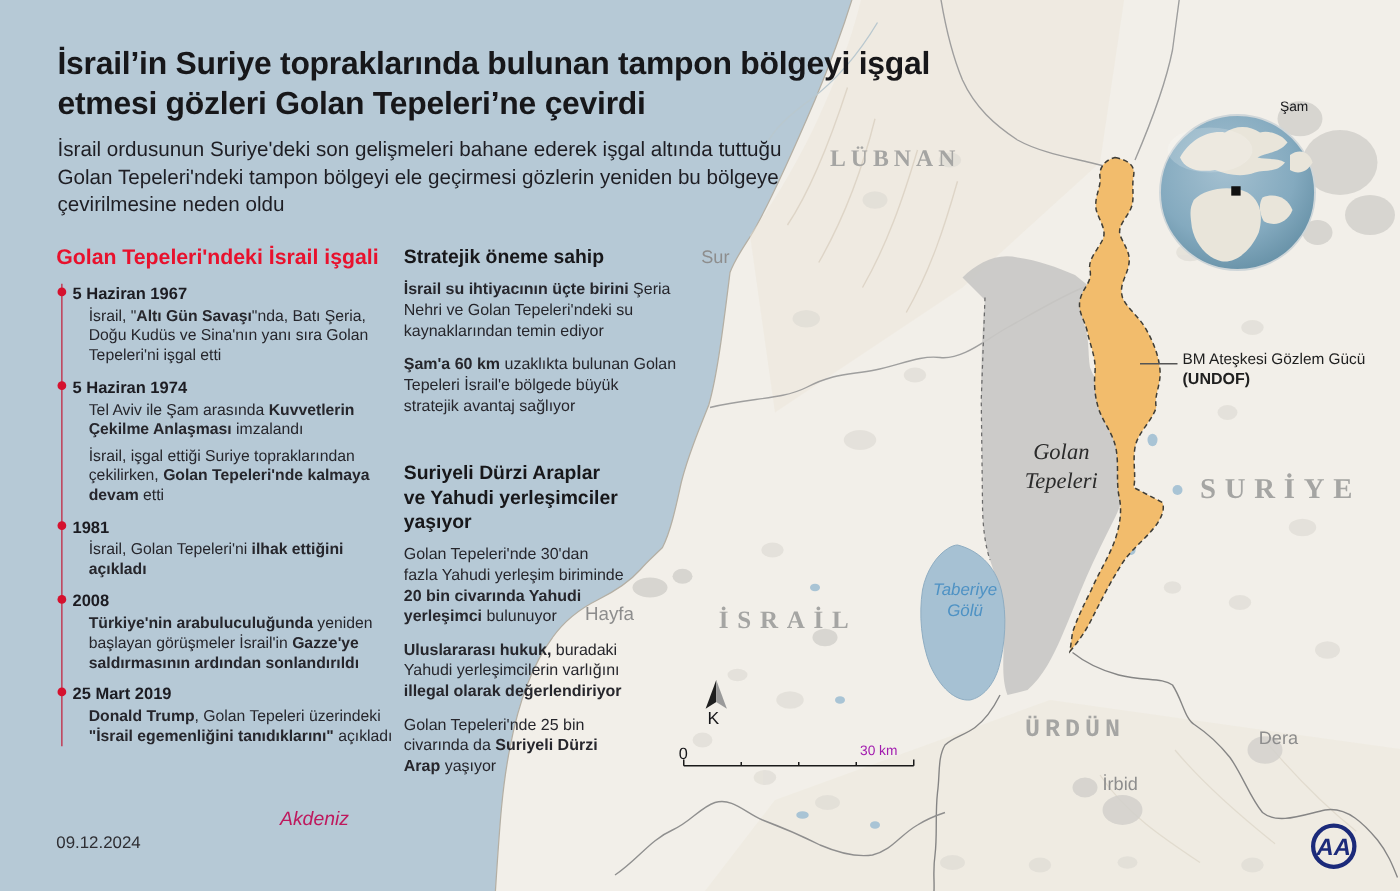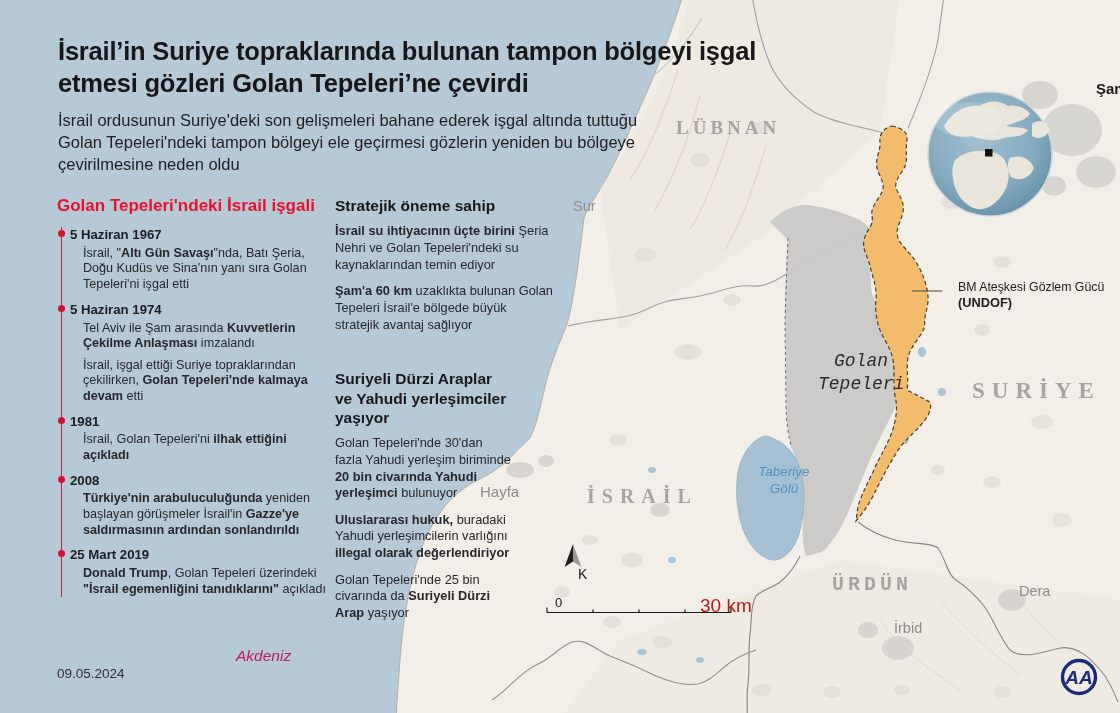--- a/index.html
+++ b/index.html
@@ -1,19 +1,19 @@
 <!DOCTYPE html>
 <html><head>
 <meta charset="utf-8">
 <style>
   html,body{margin:0;padding:0;}
   body{width:1120px;height:713px;overflow:hidden;font-family:"Liberation Sans",sans-serif;}
   .stage{position:relative;width:1120px;height:713px;background:#b6c9d6;overflow:hidden;}
   .stage svg.map{position:absolute;left:0;top:0;}
-  .abs{position:absolute;margin-left:12px;}
+  .abs{position:absolute;}
   
   .title{left:46px;top:36px;width:720px;font-size:25.5px;font-weight:bold;line-height:1.24;color:#17171a;letter-spacing:-0.2px;}
   .subtitle{left:46px;top:110px;width:608px;font-size:16.5px;line-height:1.32;color:#1e1e24;}
   
   .col-left{left:45px;top:196px;width:270px;}
   .tl-heading{font-size:17px;font-weight:bold;color:#e8112d;margin:0 0 11px 0;}
   .tl{border-left:1.5px solid #c2203d;margin-left:4px;padding-left:8px;}
   .tl-entry{margin-bottom:9px;position:relative;}
   .tl-date{font-size:13.2px;font-weight:bold;color:#1c1c22;position:relative;line-height:1.2;}
   .tl-dot{position:absolute;left:-12.5px;top:3px;width:7px;height:7px;border-radius:50%;background:#d5112e;}
@@ -28,30 +28,30 @@
   .country{font-family:"Liberation Serif",serif;font-weight:bold;color:#a5a5a3;}
   .lub{left:664px;top:117px;font-size:19px;letter-spacing:4px;}
   .sur-c{left:960px;top:378px;font-size:23px;letter-spacing:7px;}
   .isr{left:575px;top:485px;font-size:20px;letter-spacing:7px;}
   .urd{left:820px;top:573px;font-size:20px;letter-spacing:4px;font-family:Liberation Mono, monospace;}
   .city{font-size:14.5px;color:#8d8d8d;}
   .c-sur{left:561px;top:198px;}
   .c-hayfa{left:468px;top:483px;font-size:15px;}
   .c-dera{left:1007px;top:583px;text-align:center;}
   .c-irbid{left:882px;top:620px;}
-  .c-sam{left:1084px;top:80px;font-size:15px;font-weight:bold;color:#17171a;}
+  .c-sam{left:1024px;top:80px;font-size:11px;font-weight:normal;color:#17171a;}
   .water{font-style:italic;color:#be185d;}
   .akdeniz{left:224px;top:647px;font-size:15.5px;}
   .taberiye{left:735px;top:464px;width:74px;text-align:center;font-size:13.5px;line-height:1.25;color:#4e92c4;}
-  .golan-lbl{left:806px;top:350px;width:86px;text-align:center;font-family:Liberation Mono, monospace;font-style:italic;font-size:18px;line-height:1.25;color:#2b2b2b;}
+  .golan-lbl{left:806px;top:350px;width:86px;text-align:center;font-family:Liberation Serif, serif;font-style:italic;font-size:18px;line-height:1.25;color:#2b2b2b;}
   .callout{left:946px;top:280px;width:150px;font-size:12.3px;line-height:1.25;color:#202020;}
   .callout .l2{font-weight:bold;font-size:12.8px;}
   .k-lbl{left:566px;top:566px;font-size:14px;color:#17171a;}
   .scale-0{left:543px;top:595px;font-size:13px;color:#17171a;}
-  .scale-30{left:688px;top:595px;font-size:19px;color:#b91c1c;}
+  .scale-30{left:688px;top:595px;font-size:11px;color:#a21caf;}
   .footer-date{left:45px;top:666px;font-size:13.5px;color:#2e2e33;}
   .aa{left:1046px;top:656px;text-align:right;}
   b{font-weight:bold;}
 </style>
 </head>
 <body>
 
 <div class="stage">
 
   <svg class="map" width="1120" height="713" viewBox="0 0 1120 713">
@@ -263,21 +263,21 @@
 
   <div class="abs callout">
     <div>BM Ateşkesi Gözlem Gücü</div>
     <div class="l2">(UNDOF)</div>
   </div>
 
   <div class="abs k-lbl">K</div>
   <div class="abs scale-0">0</div>
   <div class="abs scale-30">30 km</div>
 
-  <div class="abs footer-date">09.05.2024</div>
+  <div class="abs footer-date">09.12.2024</div>
 
   <div class="abs aa">
     <svg width="42" height="42" viewBox="0 0 42 42">
       <circle cx="21" cy="21" r="16.5" fill="none" stroke="#1b2a7a" stroke-width="3.4"></circle>
       <text x="21" y="28" text-anchor="middle" font-family="Liberation Sans, sans-serif" font-size="19" font-weight="bold" font-style="italic" fill="#1b2a7a">AA</text>
     </svg>
   </div>
 
 </div>
 

